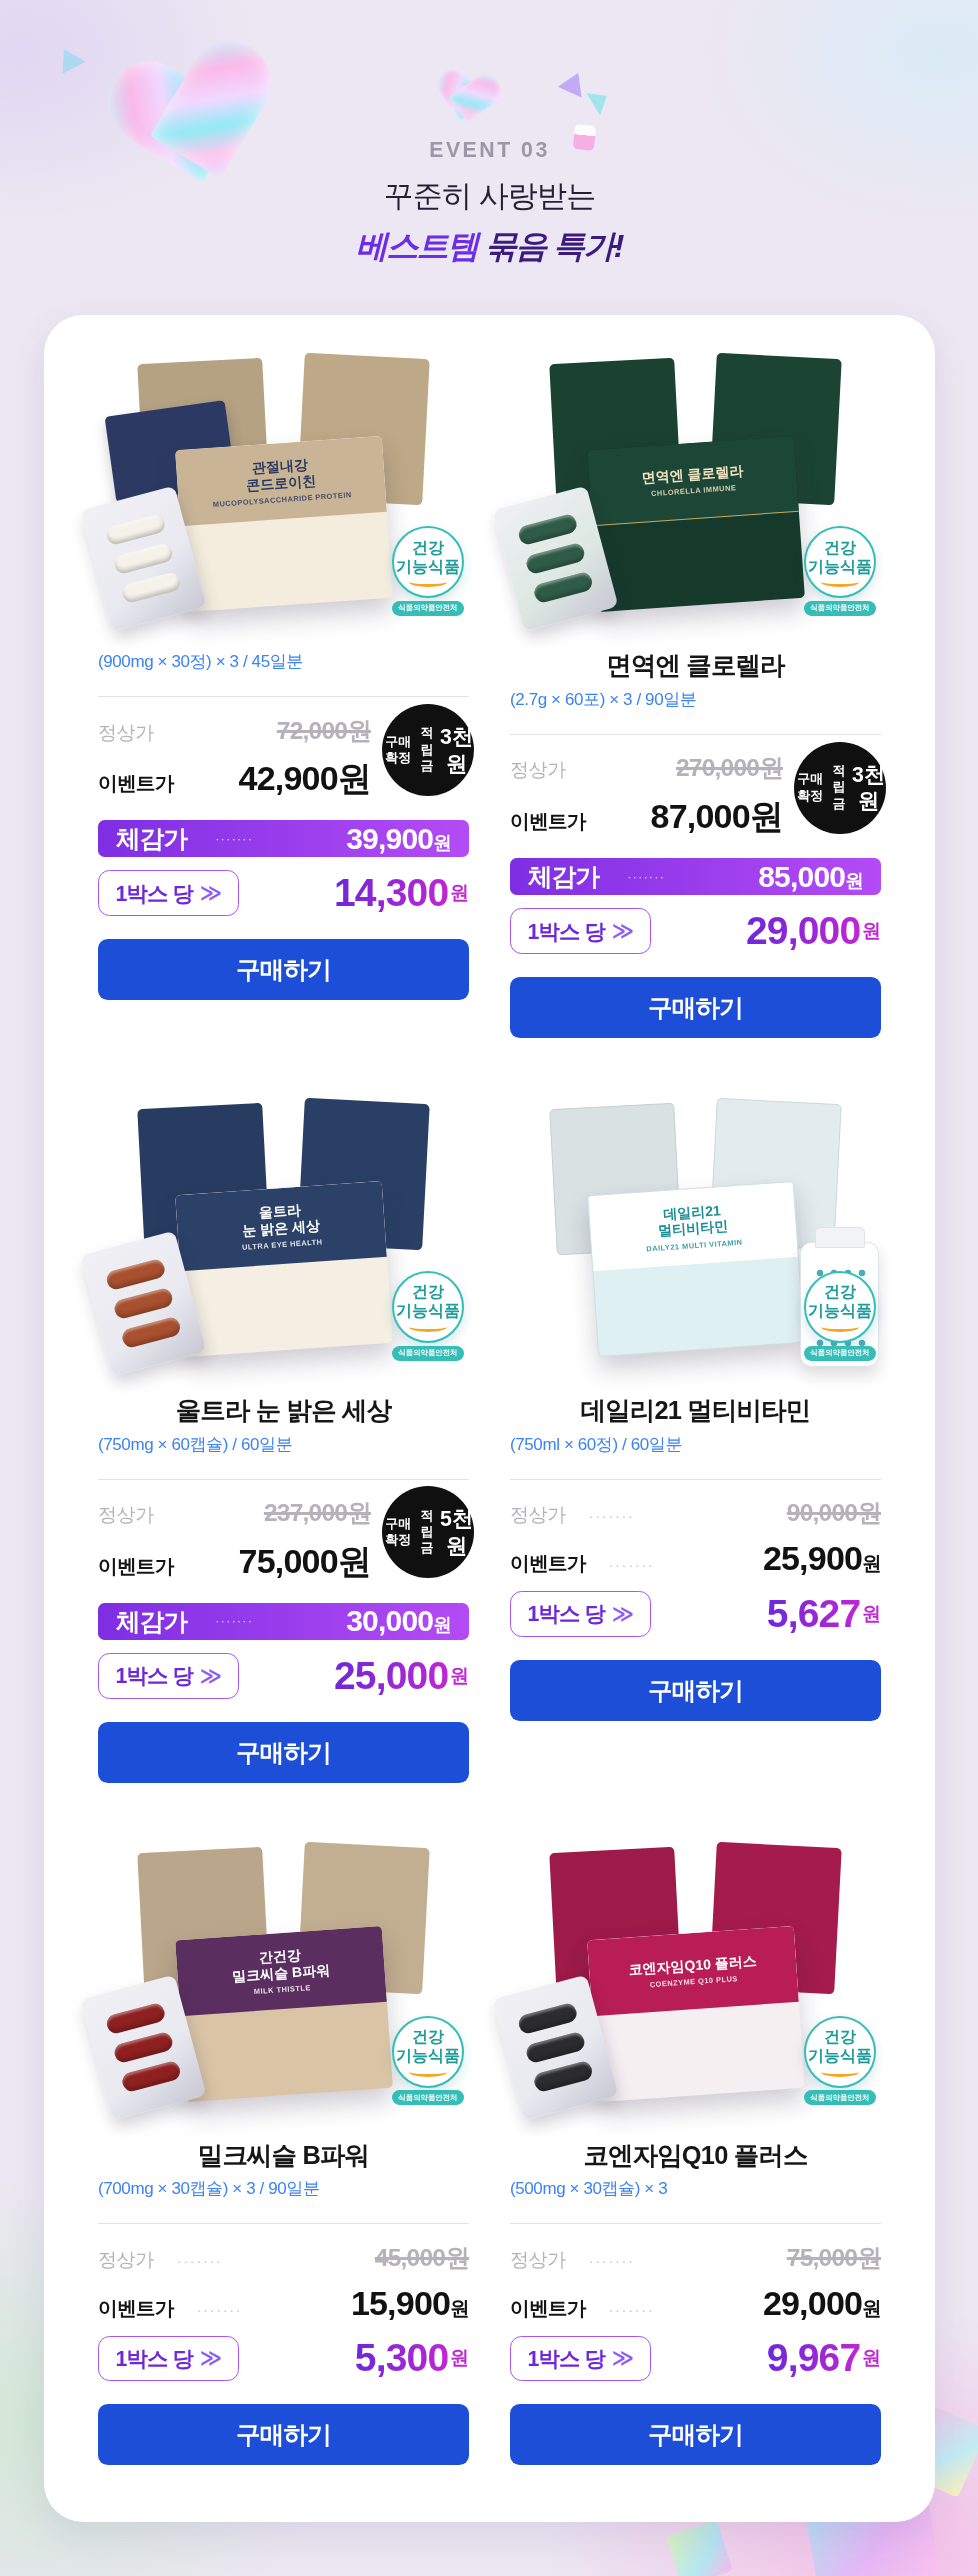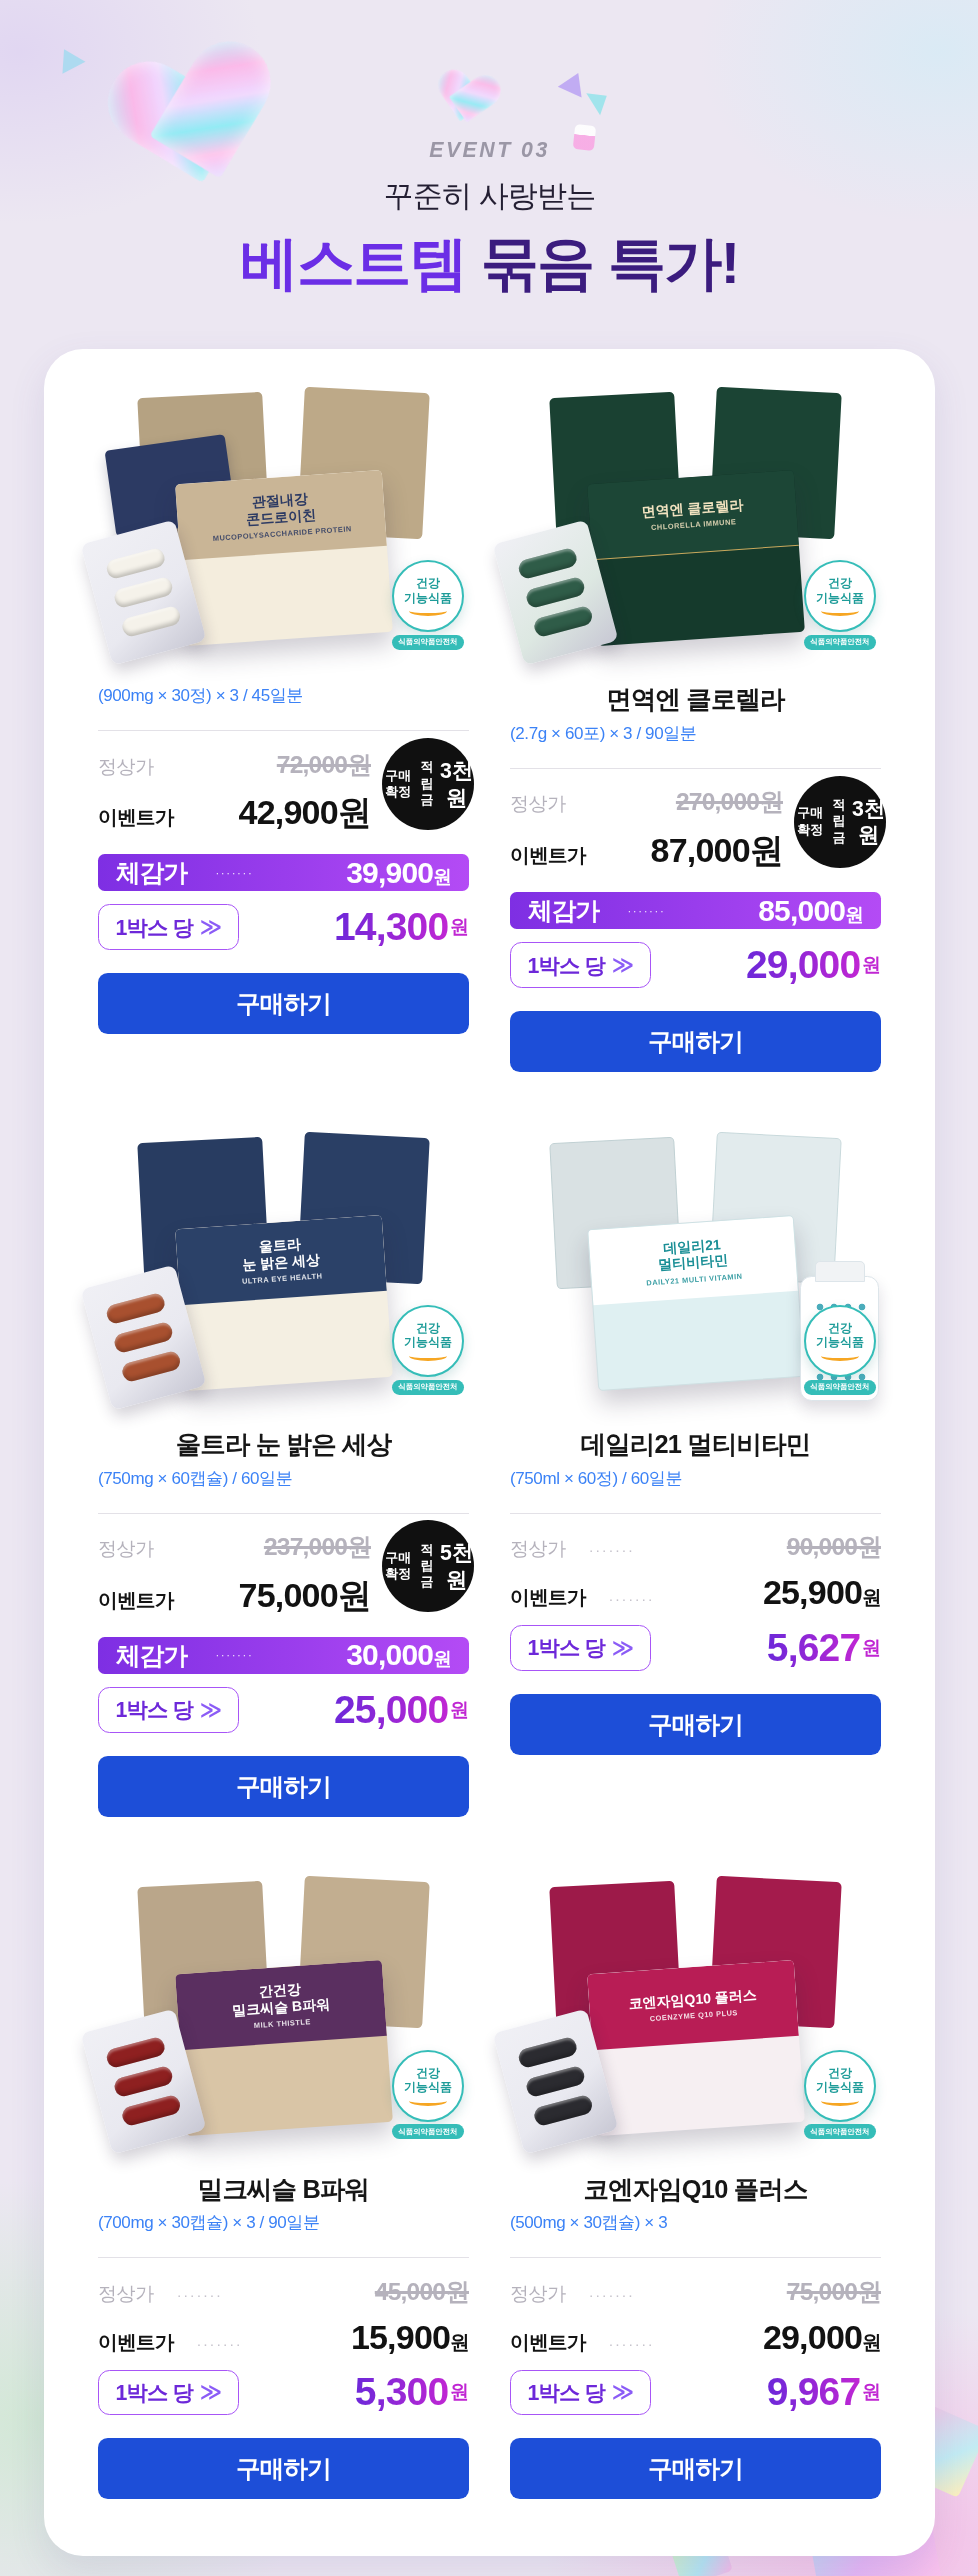--- a/index.html
+++ b/index.html
@@ -36,23 +36,23 @@
   .spark-3 { left:587px; top:92px; border-bottom:16.4px solid #8fe3ea; transform:rotate(58deg); }
   .cube { border-radius:4.9px; opacity:.9; }
   .cube-1 { left:574px; top:125px; width:21.3px; height:24.6px; background:linear-gradient(180deg,#fff 40%,#f8a8e4 42%); transform:rotate(6deg); }
   .cube-2 { left:722px;  top:2433px; width:79px;  height:79px;  background:linear-gradient(135deg,#ffe9a8,#f9a8d8 55%,#a8e6f2); transform:rotate(14deg); }
   .cube-3 { left:812px;  top:2486px; width:123px; height:123px; background:linear-gradient(135deg,#a8ecf2,#e3b6f7 50%,#ffc4ea); transform:rotate(-10deg); }
   .cube-4 { left:902px; top:2412px; width:74px;  height:74px;  background:linear-gradient(135deg,#f7c2e6,#bdeef4 60%,#fff3b8); transform:rotate(24deg); }
   .cube-5 { left:673px;  top:2527px; width:53px;  height:53px;  background:linear-gradient(135deg,#d9f7b8,#aee8f4 60%,#f6b8e8); transform:rotate(-18deg); }
 
   
   .header { position:relative; padding-top:138px; text-align:center; }
-  .event-label { font-size:21.3px; font-weight:700; letter-spacing:2.5px; color:#9b97a6;font-style:italic; }
+  .event-label { font-size:21.3px; font-weight:700; letter-spacing:2.5px; color:#9b97a6; }
   .subtitle { margin-top:13px; font-size:30px; font-weight:500; color:#241f33; letter-spacing:-0.8px; }
-  .big-title { margin-top:8.2px; font-size:58px; font-weight:800; letter-spacing:-1.6px; }
+  .big-title { margin-top:8.2px; font-size:32px; font-weight:800; letter-spacing:-1.6px;font-style:italic; }
   .big-title .hl   { color:#6B2EE6; }
   .big-title .rest { color:#3B1C7E; }
 
   
   .card {
     position:relative; width:891px; margin:46px auto 0;
     background:#ffffff; border-radius:39px;
     box-shadow:0 14.8px 36px rgba(92,70,150,.12);
     padding:39px 54px 57px;
   }
@@ -113,21 +113,21 @@
                    background-size:14px 14px; opacity:.85; }
   .p5 { --boxc:#C8B394; --topc:#5A2F60; --botc:#D9C5A6; --labelc:#FFFFFF; --cap:#8E2020; }
   .p6 { --boxc:#A91C4E; --topc:#B81D55; --botc:#F6EFF2; --labelc:#FFFFFF; --cap:#2B2B30; }
 
   
   .kfda { position:absolute; right:1.6px; bottom:21.3px; width:79px; text-align:center; }
   .kfda .circ {
     width:72px; height:72px; margin:0 auto; border-radius:50%;
     background:#fff; border:2.5px solid #35BDB8;
     display:flex; flex-direction:column; align-items:center; justify-content:center;
-    color:#1E9C99; font-weight:800; font-size:12px; line-height:1.2;
+    color:#1E9C99; font-weight:800; font-size:16px; line-height:1.2;
     box-shadow:0 4.9px 11.5px rgba(30,120,120,.18);
   }
   .kfda .swoosh { width:38px; height:9.8px; border-bottom:3.3px solid #F6A623; border-radius:0 0 50% 50%; margin-top:1.6px; }
   .kfda .ribbon { display:inline-block; margin-top:-3.3px; background:#35BDB8; color:#fff;
                   font-size:7.4px; font-weight:700; padding:2.5px 6.6px; border-radius:7.4px; }
 
   
   .pname { text-align:center; font-size:25.4px; font-weight:800; color:#161616; letter-spacing:-0.8px;
            line-height:1.25; white-space:pre-line; }
   .pspec { text-align:left; font-size:17px; color:#3b82f6; margin-top:6px; letter-spacing:-0.4px; }

